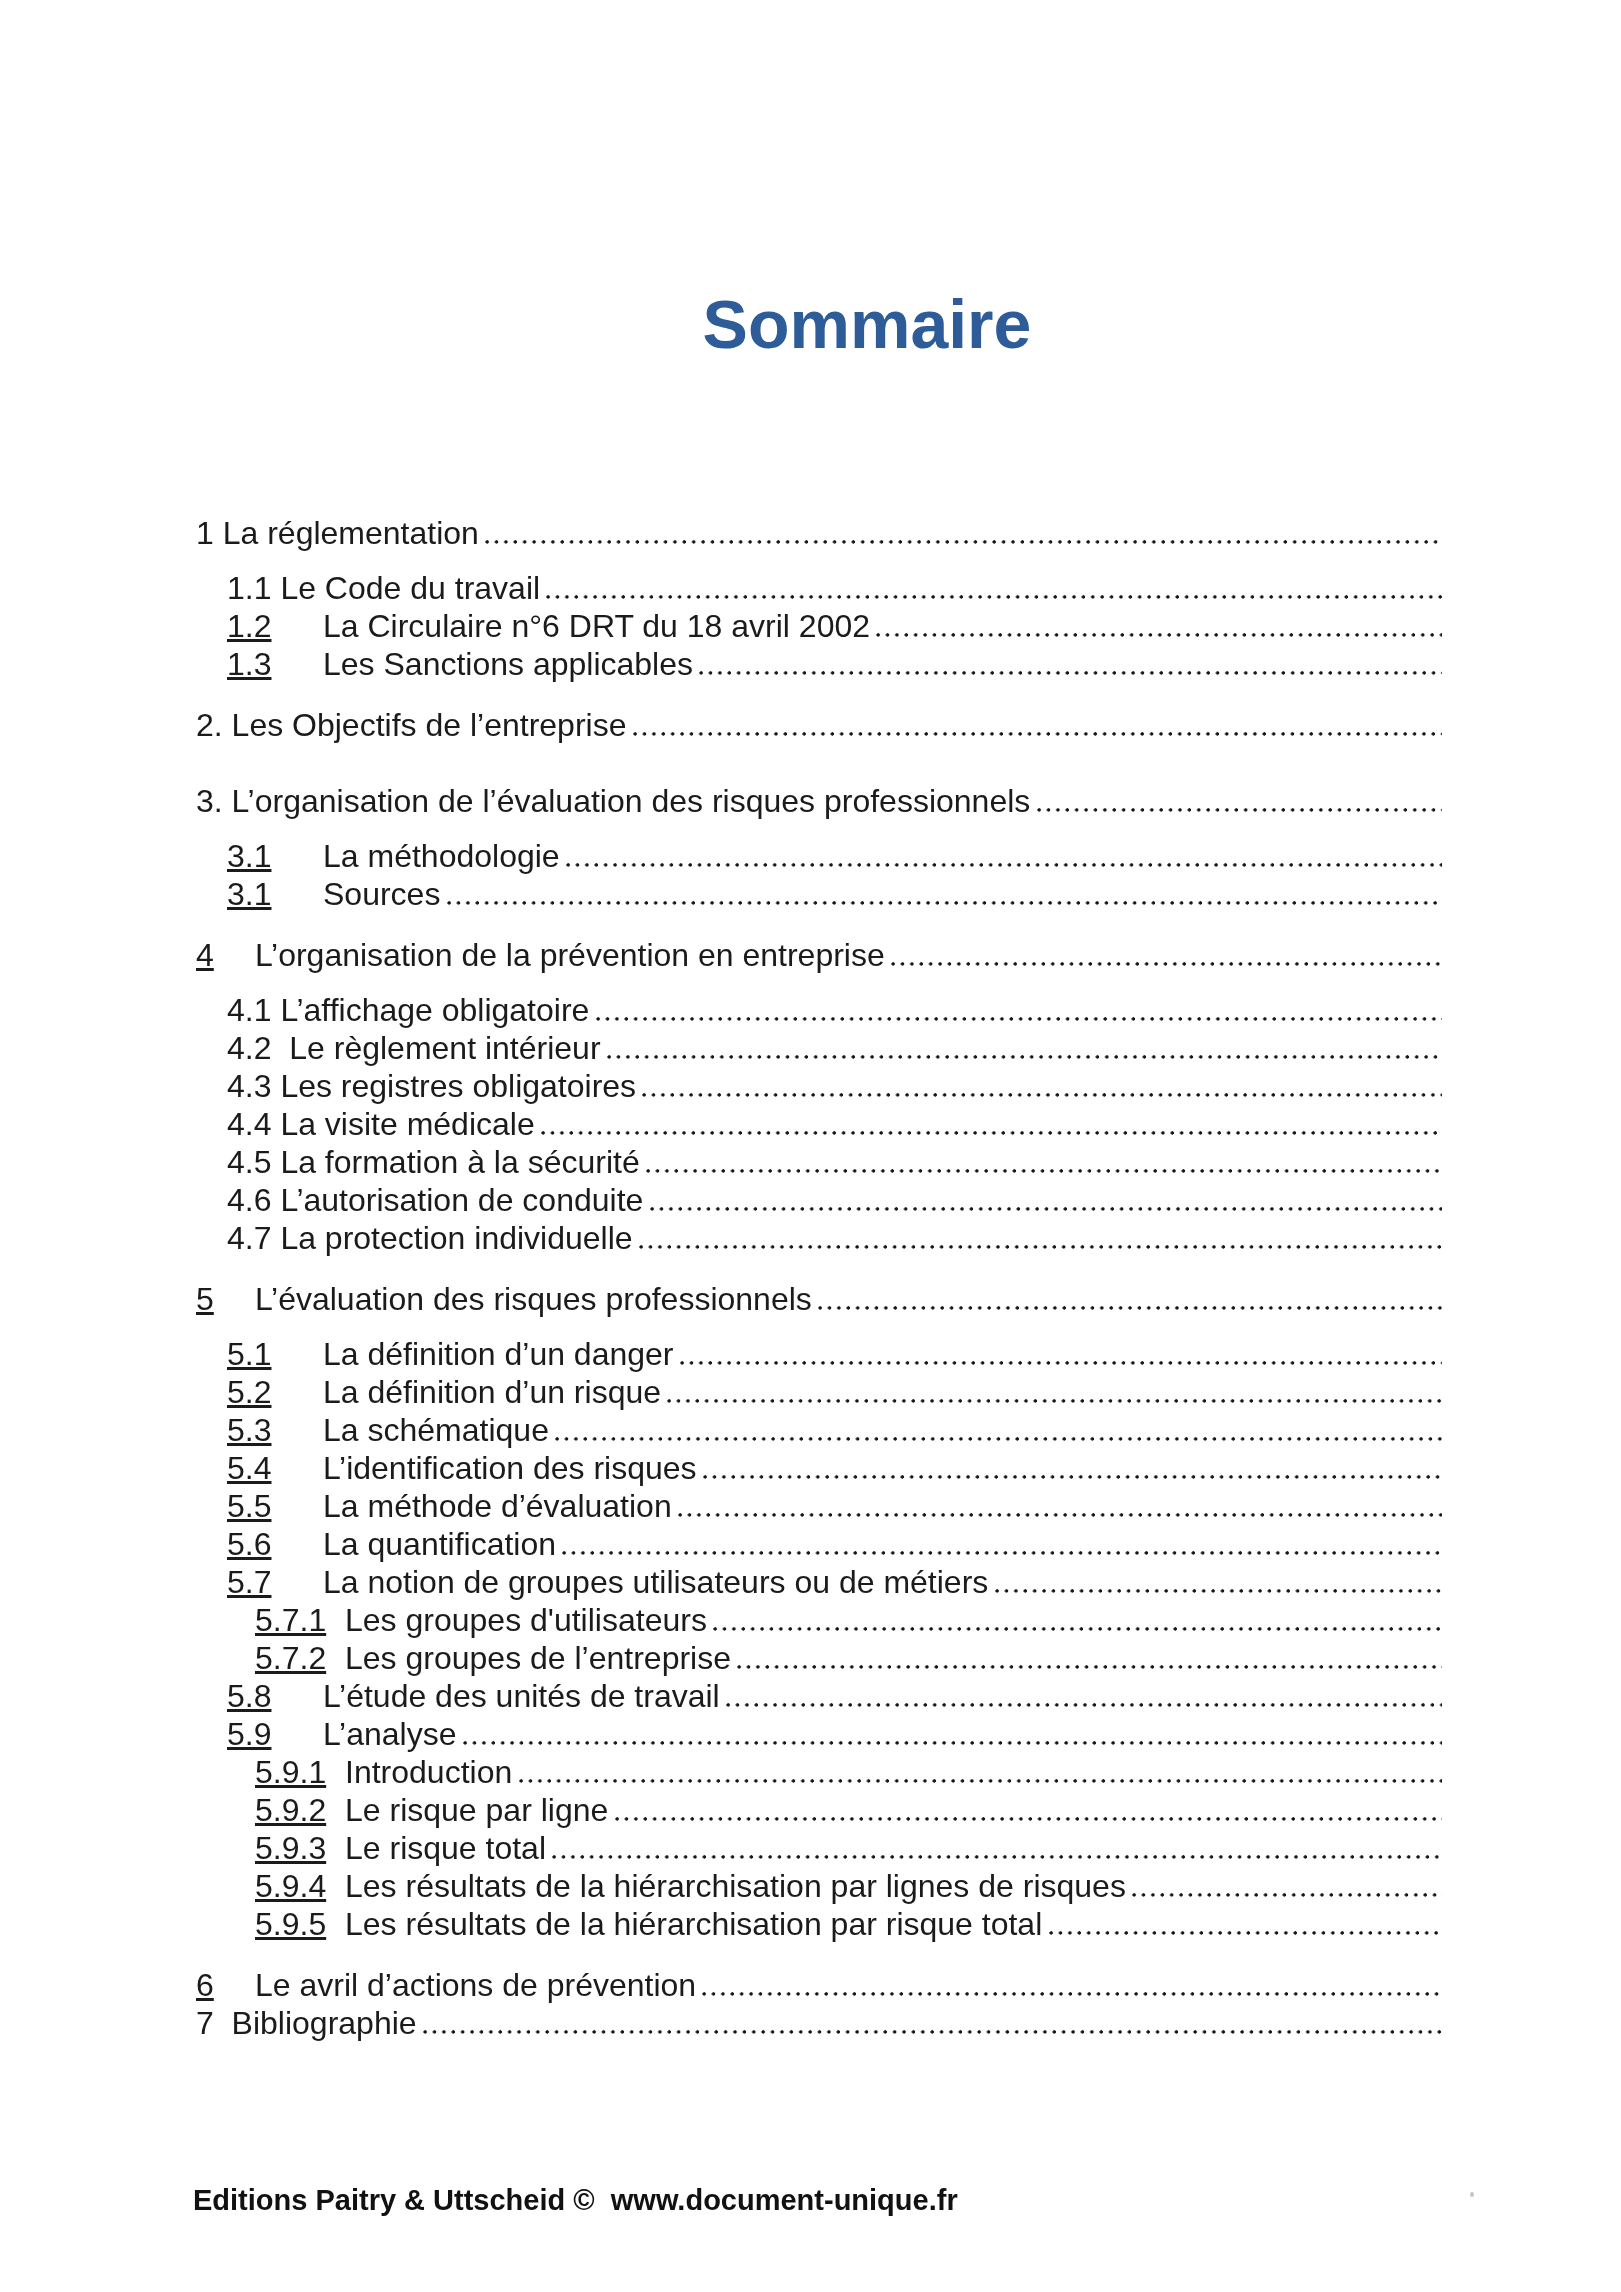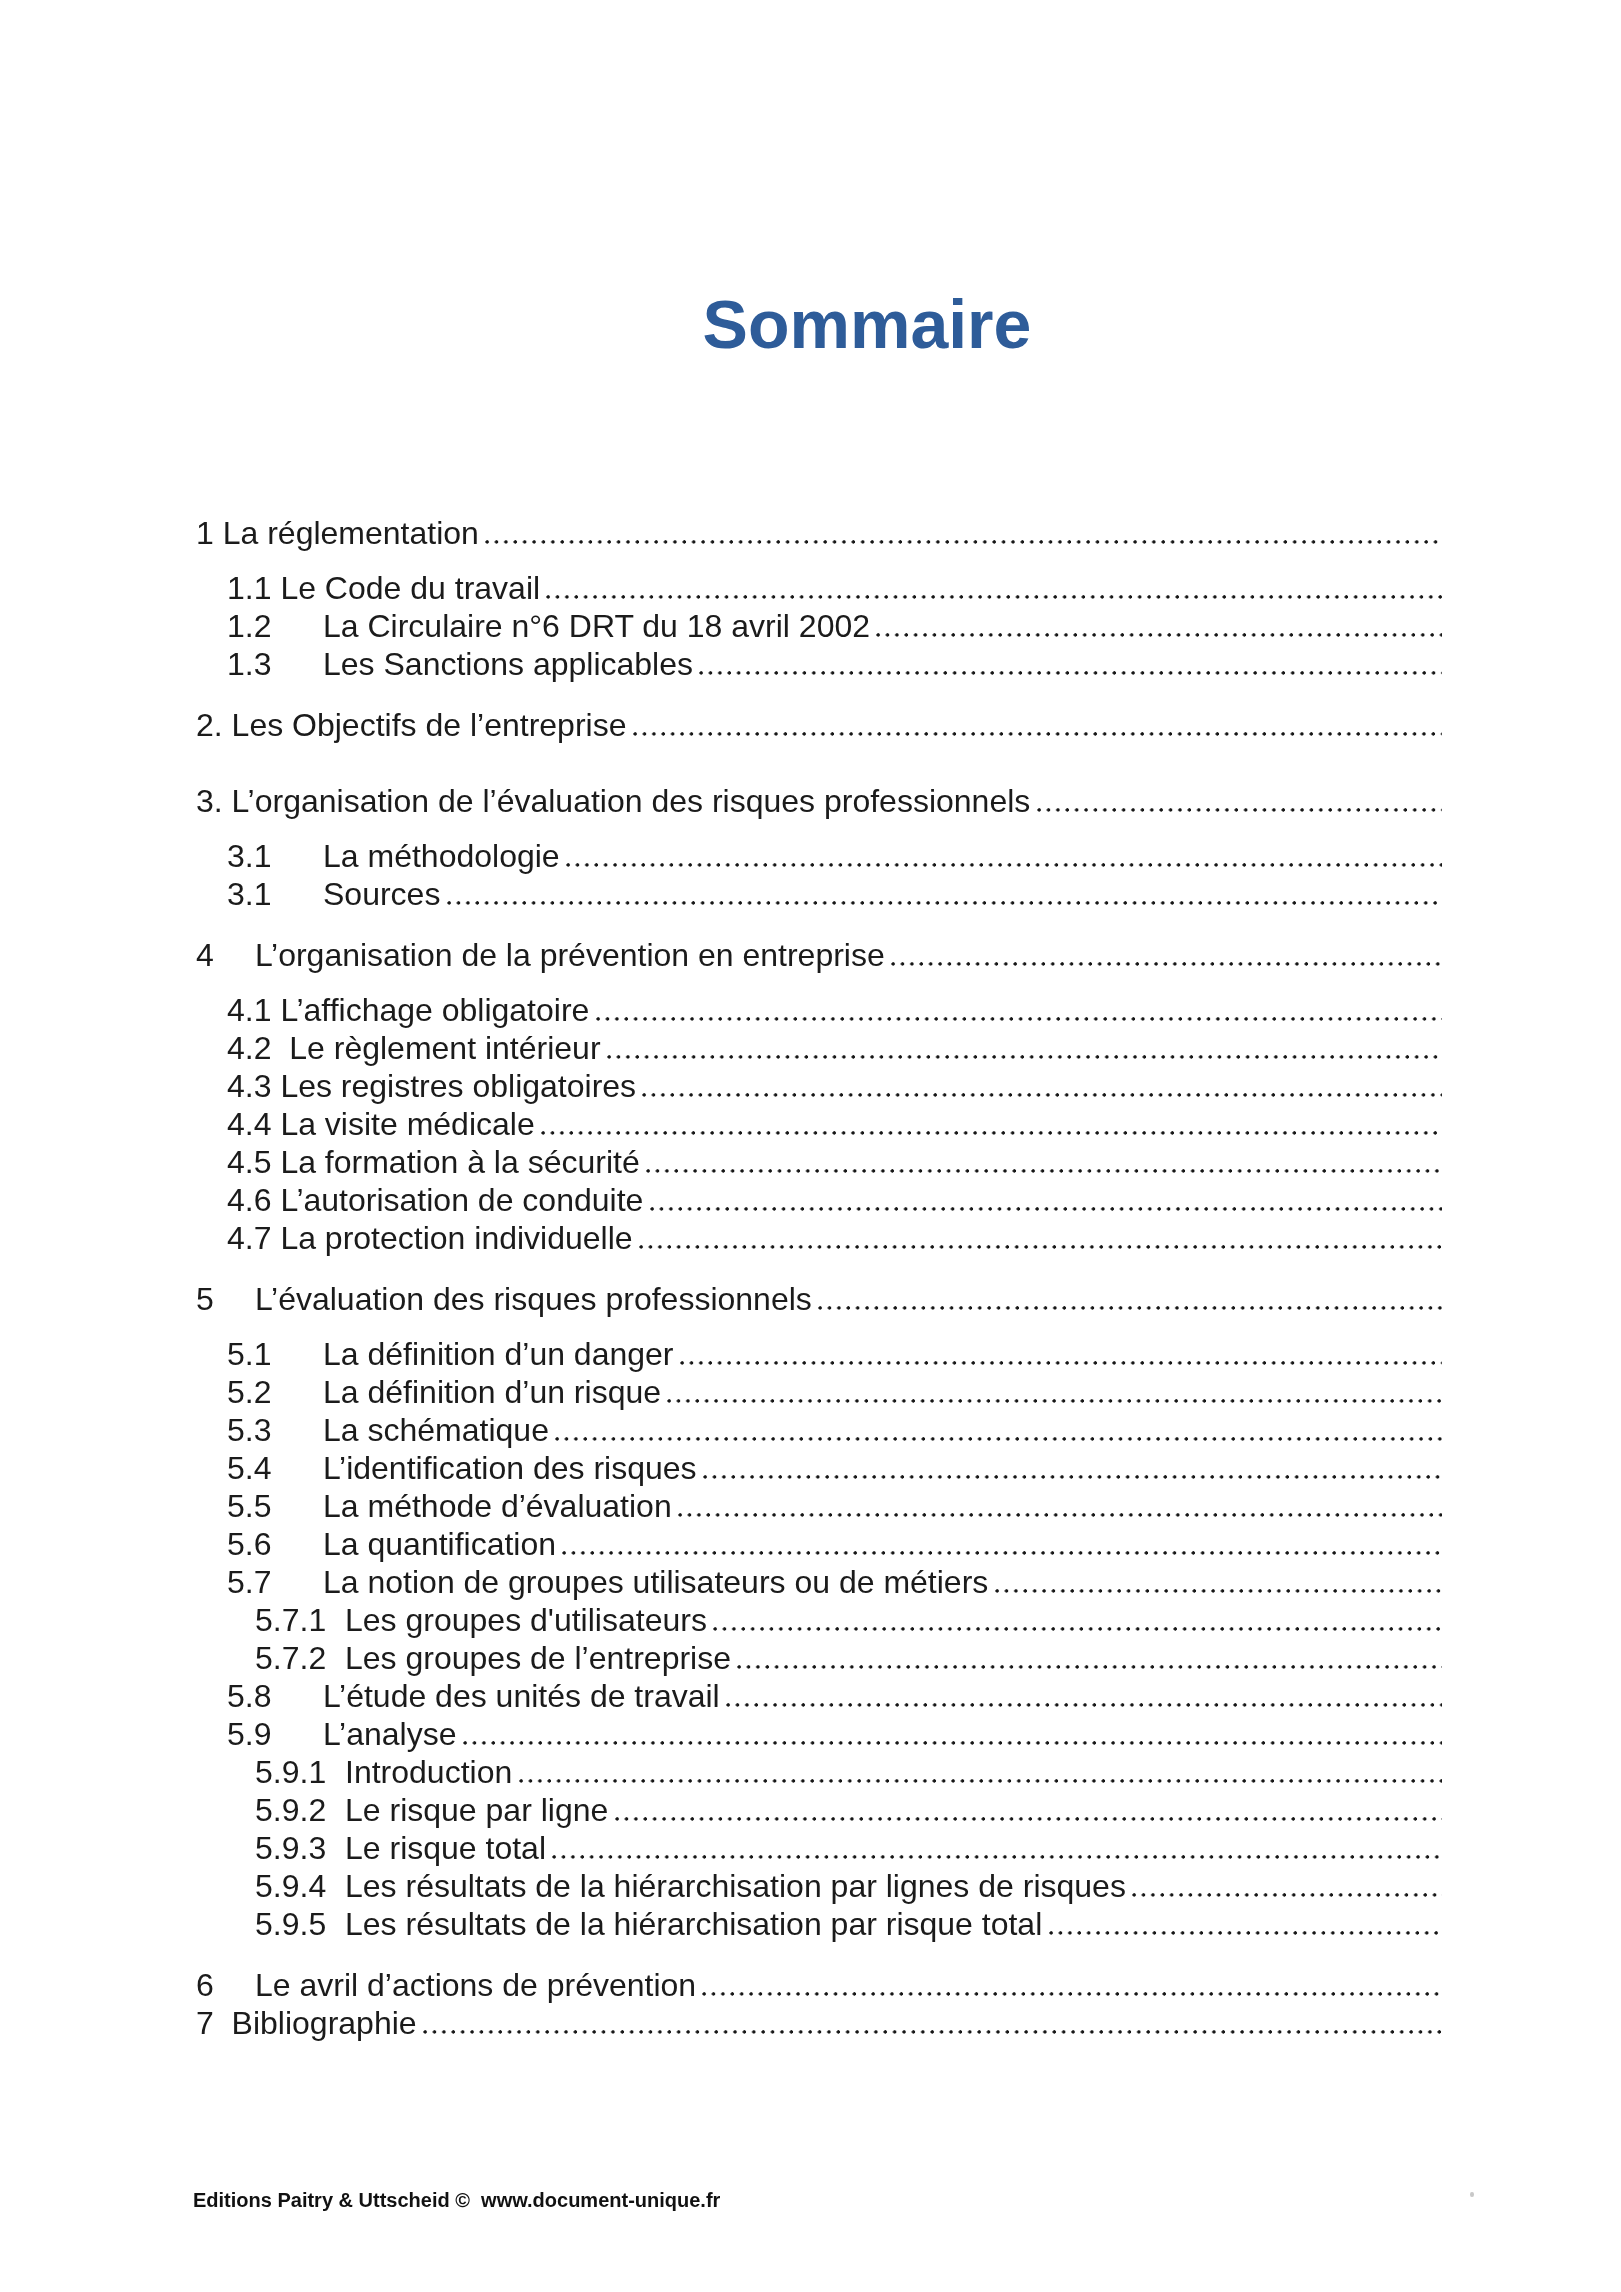--- a/index.html
+++ b/index.html
@@ -36,40 +36,40 @@
     align-items: baseline;
     height: 38px;
     padding-right: 180px;
     white-space: nowrap;
     font-size: 32px;
     line-height: 38px;
   }
   .toc-row.lvl1 { padding-left: 196px; }
   .toc-row.lvl2 { padding-left: 227px; }
   .toc-row.lvl3 { padding-left: 255px; }
-  .toc-row .num { flex: 0 0 auto; display: inline-block; }
+  .toc-row .num { flex: 0 0 auto; display: inline-block; text-decoration: underline; }
   .toc-row.lvl1 .num { width: 59px; }
   .toc-row.lvl2 .num { width: 96px; }
   .toc-row.lvl3 .num { width: 90px; }
   .toc-row .lbl { flex: 0 0 auto; }
   .leader {
     flex: 1 1 auto;
     height: 4.5px;
     margin-left: 6.3px;
     background-image: radial-gradient(circle at 2.2px 2.2px, #161616 1.6px, rgba(0,0,0,0) 2.1px);
     background-size: 9.4px 4.5px;
     background-repeat: repeat-x;
     background-position: left bottom;
     min-width: 10.7px;
   }
   .footer {
     position: absolute;
     left: 193px;
     top: 2183px;
-    font-size: 20px;
+    font-size: 29px;
     line-height: 34px;
     font-weight: bold;
     color: #111111;
     white-space: nowrap;
   }
   .speck {
     position: absolute;
     left: 1470px;
     top: 2192px;
     width: 3.6px;

